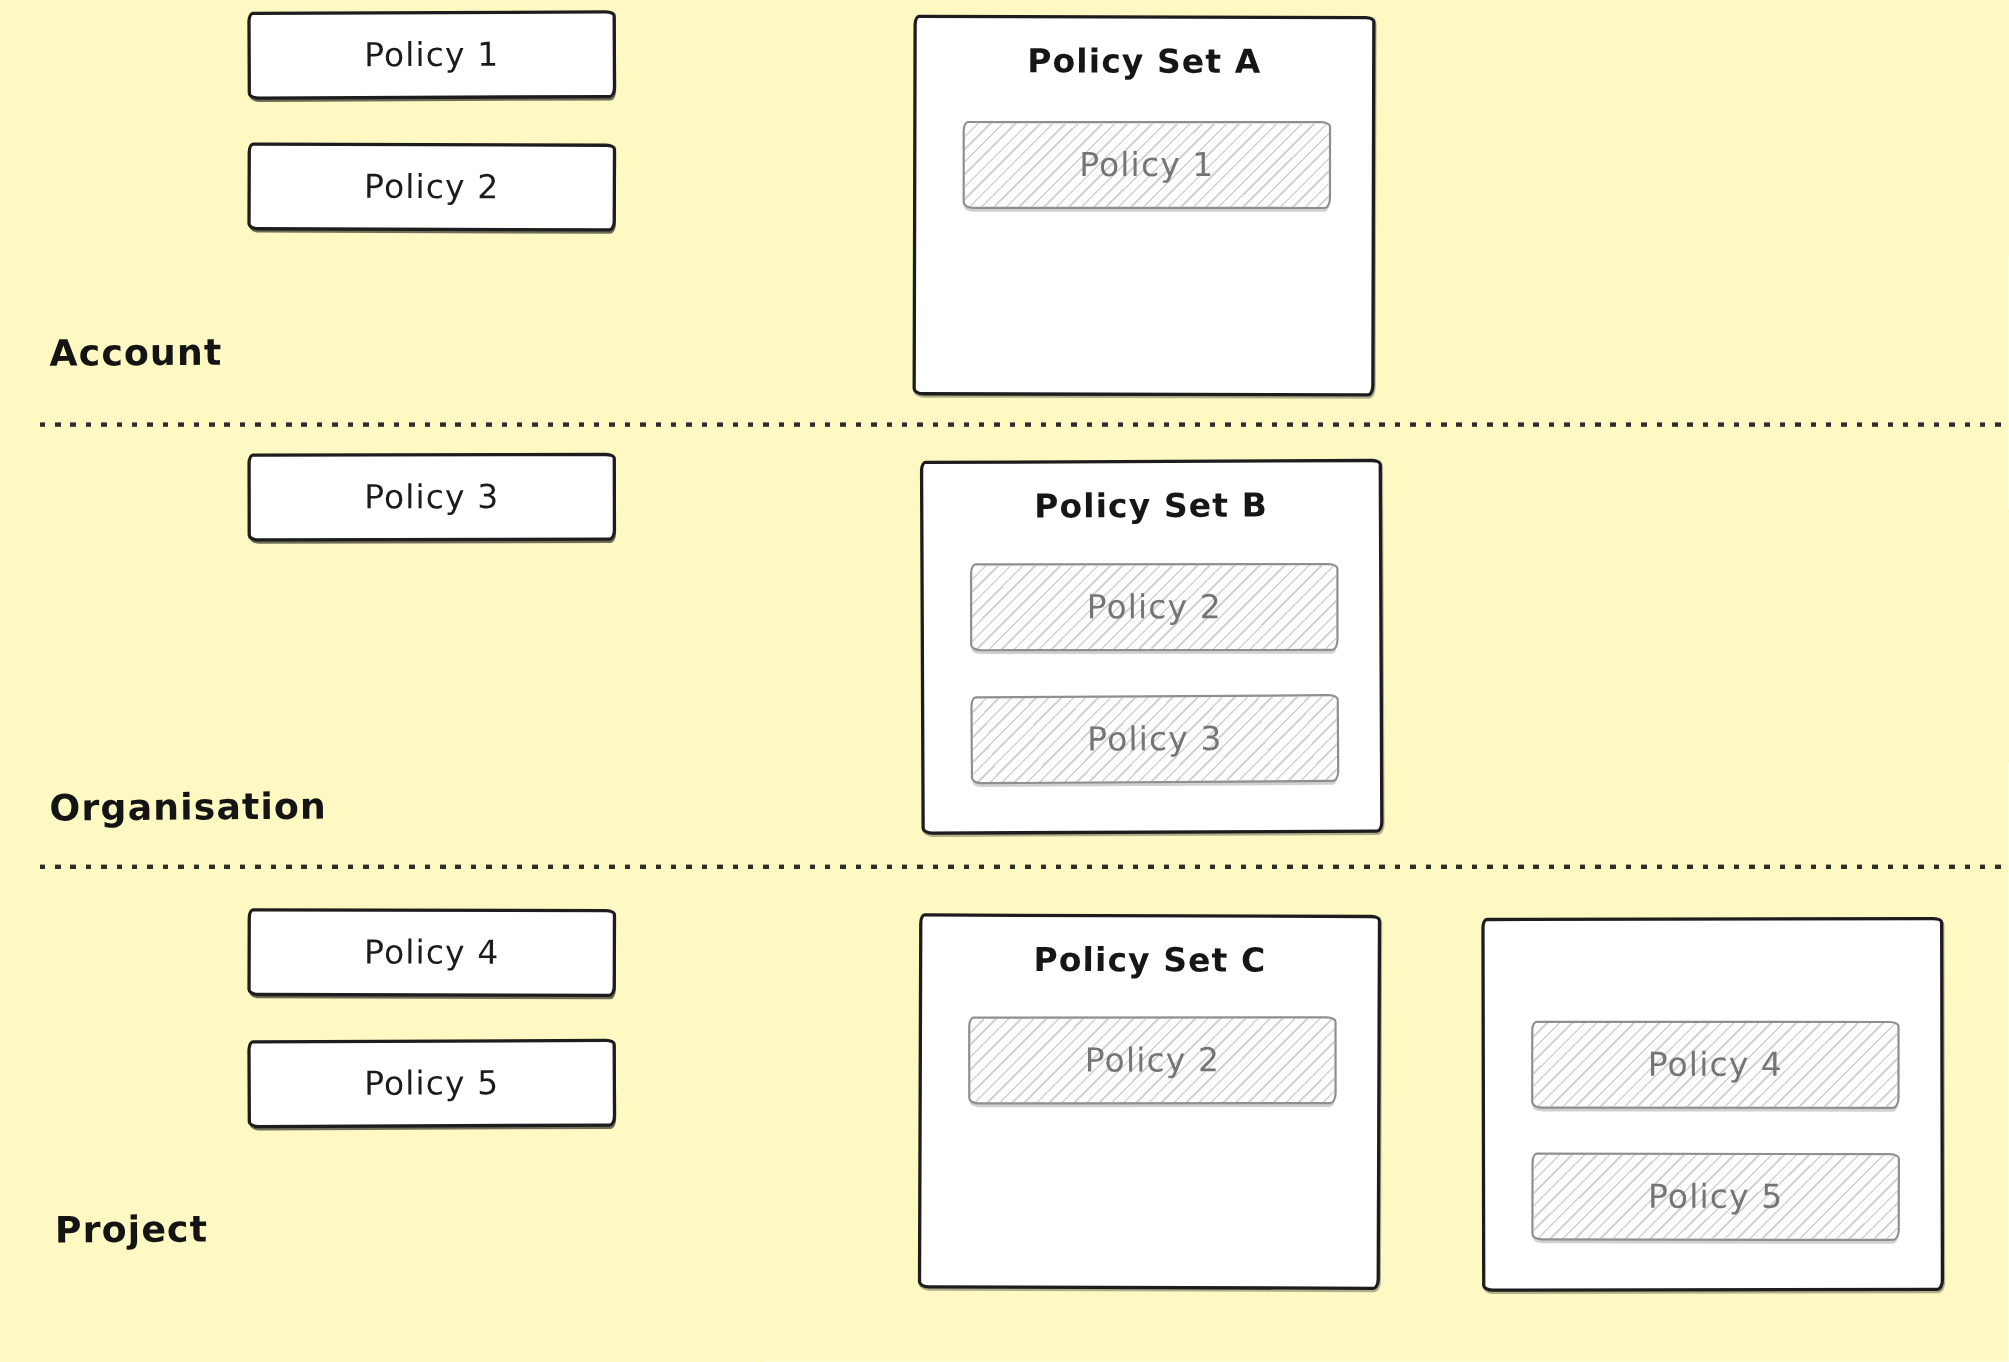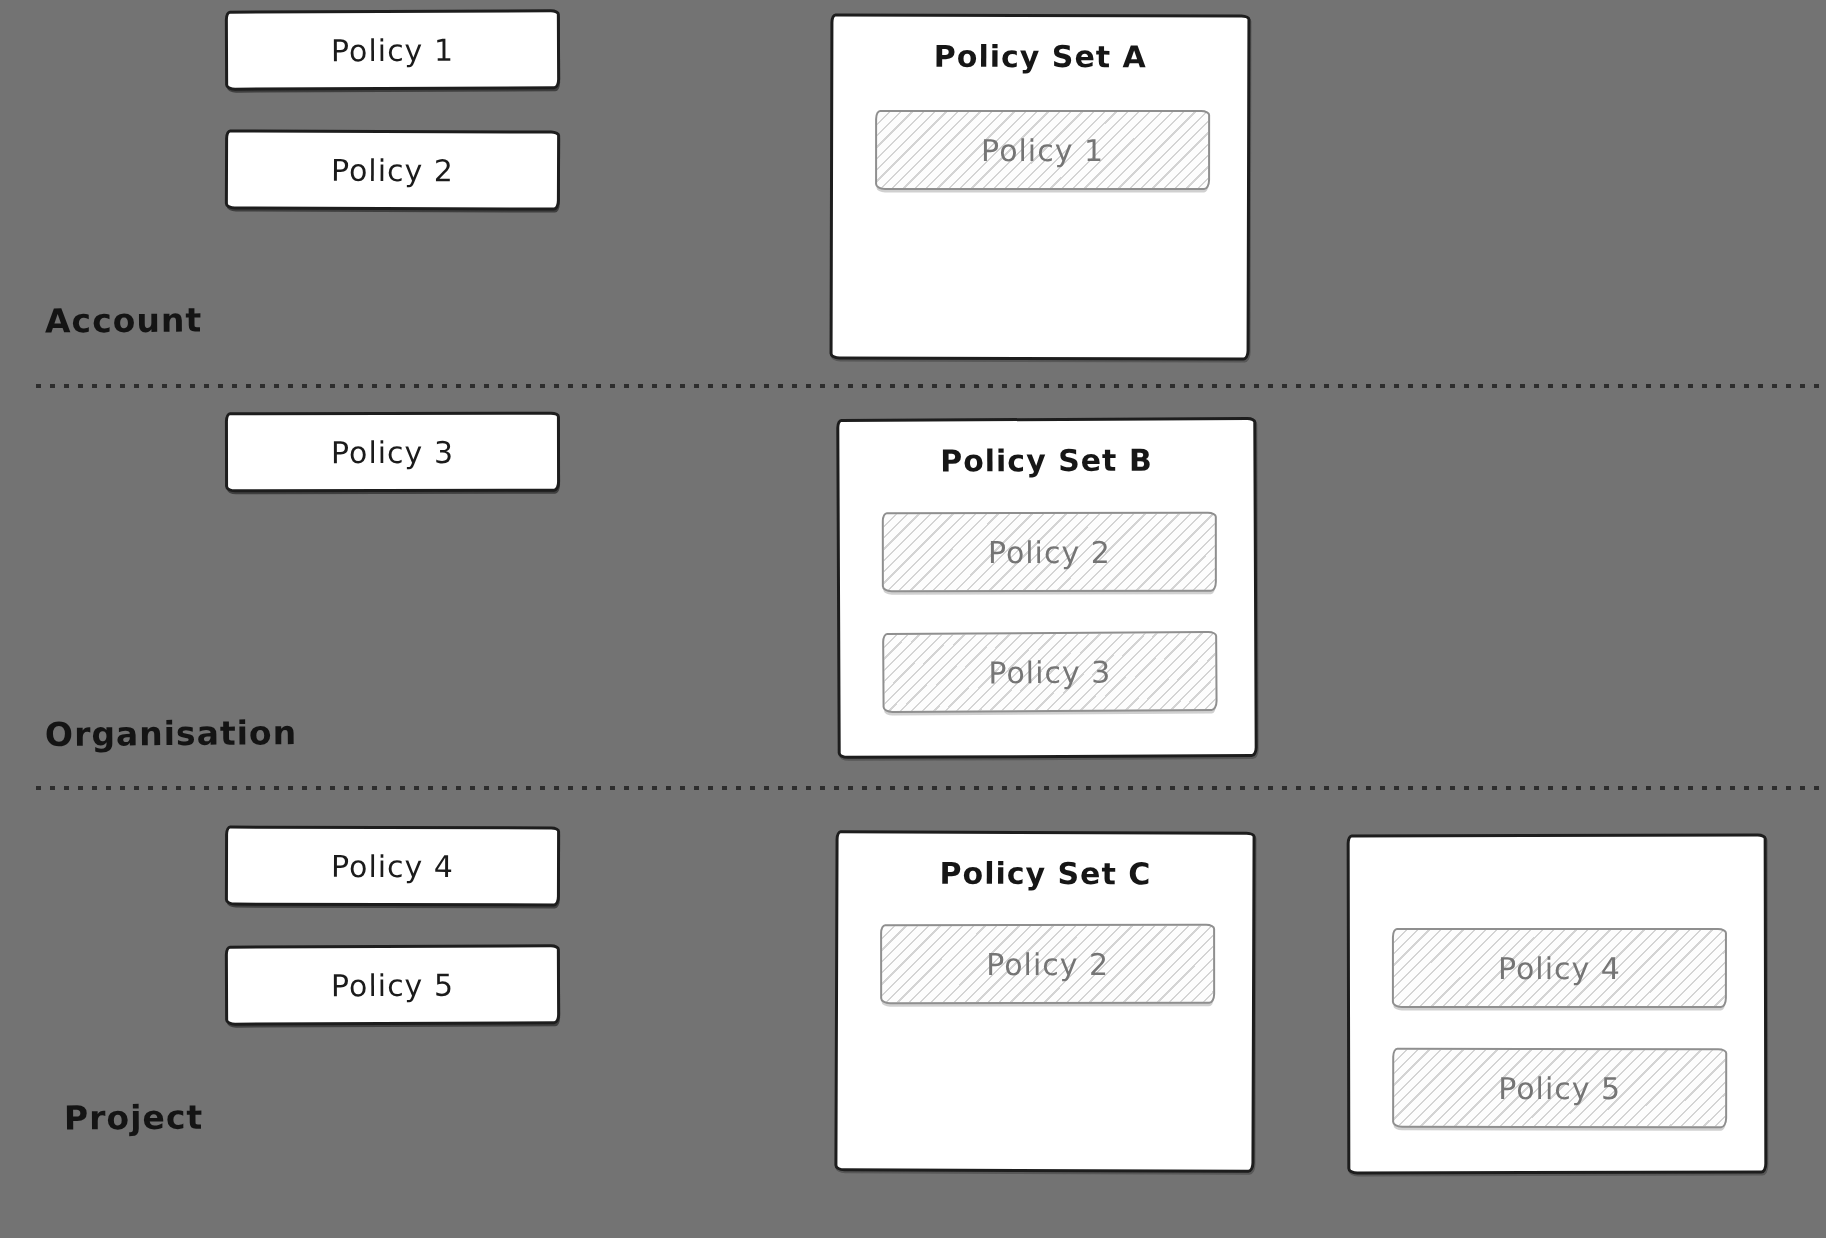--- a/index.html
+++ b/index.html
@@ -5,21 +5,21 @@
   html, body {
     margin: 0;
     padding: 0;
     background: #ffffff;
   }
   .canvas {
     position: relative;
     width: 1826px;
     height: 1238px;
     overflow: hidden;
-    background: #737373;
+    background: #fef9c3;
     font-family: "DejaVu Sans", "Liberation Sans", sans-serif;
     color: #1c1c1c;
   }
 
   
   .row-label {
     position: absolute;
     font-size: 33px;
     font-weight: bold;
     letter-spacing: 1px;
@@ -161,15 +161,15 @@
 
   <div class="setbox sketch r-c" style="left:1347px; top:834px; height:340px;">
     <div class="member sketch r-d" style="top:91px;">
       <span>Policy 4</span>
     </div>
     <div class="member sketch r-b" style="top:211px;">
       <span>Policy 5</span>
     </div>
   </div>
 
-  <div class="row-label" style="left:64px; top:1098px;">Project</div>
+  <div class="row-label" style="left:50px; top:1098px;">Project</div>
 
 </div>
 
 </body></html>

